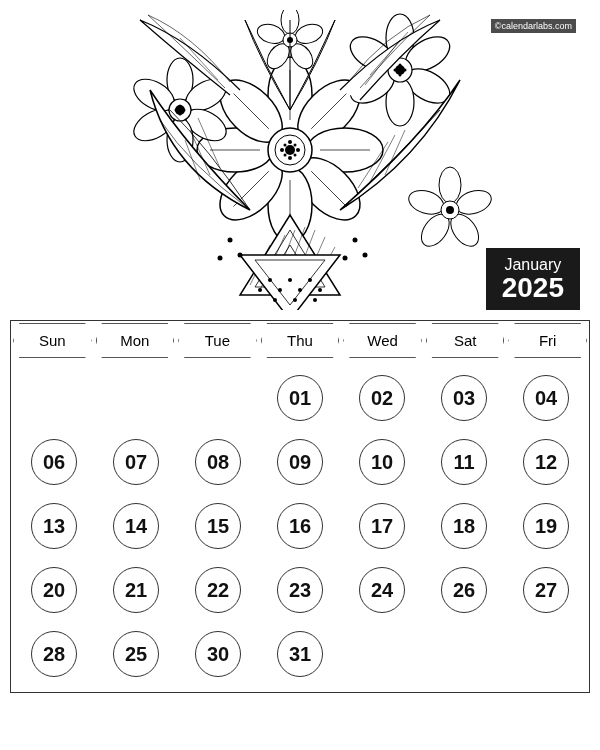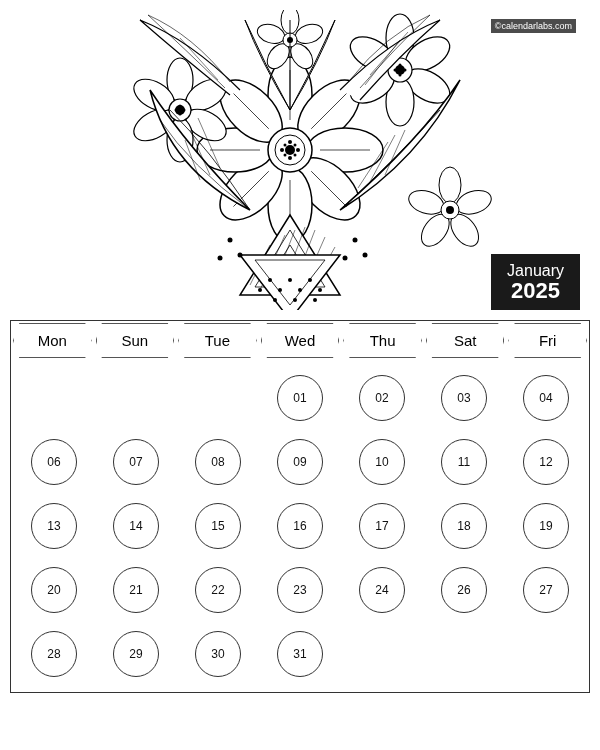--- a/index.html
+++ b/index.html
@@ -48,21 +48,21 @@
       text-align: center;
     }
 
     #month-name {
       font-size: 16px;
       font-weight: normal;
       display: block;
     }
 
     #year-name {
-      font-size: 22px;
+      font-size: 28px;
       font-weight: bold;
       display: block;
       line-height: 1;
     }
 
     
     #watermark {
       position: absolute;
       top: 19px;
       right: 24px;
@@ -116,22 +116,22 @@
     }
 
     .day-number {
       width: 46px;
       height: 46px;
       border-radius: 50%;
       border: 1.5px solid #333;
       display: flex;
       align-items: center;
       justify-content: center;
-      font-size: 12px;
-      font-weight: normal;
+      font-size: 20px;
+      font-weight: bold;
       color: #111;
       background: #fff;
     }
 
     .empty-cell {
       height: 60px;
     }
   </style>
 </head>
 <body>
@@ -309,25 +309,25 @@
 
     <div id="month-badge">
       <span id="month-name">January</span>
       <span id="year-name">2025</span>
     </div>
   </div>
 
   <div id="calendar-container">
 
     <div id="day-headers">
-    <div class="day-header">Mon</div>
-        <div class="day-header">Sun</div>
+    <div class="day-header">Sun</div>
+        <div class="day-header">Mon</div>
         <div class="day-header">Tue</div>
+        <div class="day-header">Thu</div>
         <div class="day-header">Wed</div>
-        <div class="day-header">Thu</div>
         <div class="day-header">Sat</div>
         <div class="day-header">Fri</div>
       </div>
 
     <div id="calendar-grid">
     <div class="empty-cell"></div>
         <div class="empty-cell"></div>
         <div class="empty-cell"></div>
         <div class="day-cell">
           <div class="day-number">01</div>
@@ -401,21 +401,21 @@
         <div class="day-cell">
           <div class="day-number">26</div>
         </div>
         <div class="day-cell">
           <div class="day-number">27</div>
         </div>
         <div class="day-cell">
           <div class="day-number">28</div>
         </div>
         <div class="day-cell">
-          <div class="day-number">29</div>
+          <div class="day-number">25</div>
         </div>
         <div class="day-cell">
           <div class="day-number">30</div>
         </div>
         <div class="day-cell">
           <div class="day-number">31</div>
         </div>
       </div>
 
   </div>

